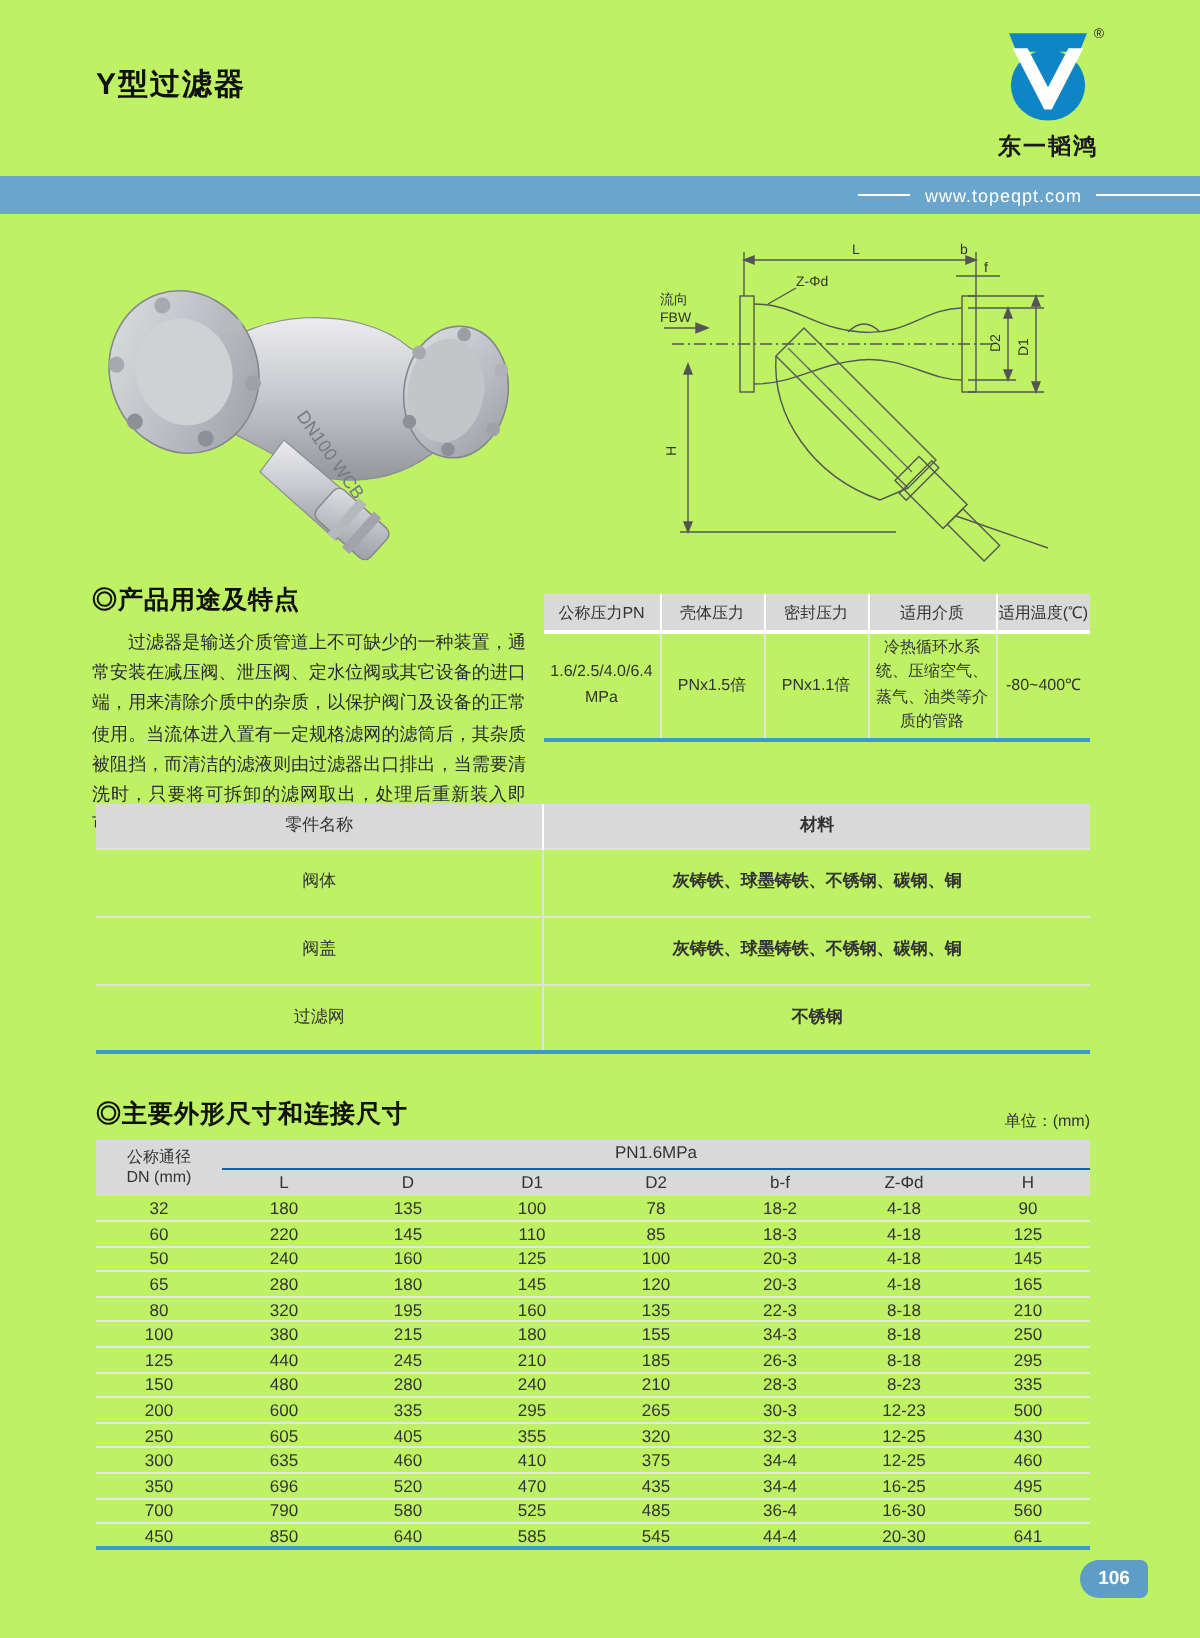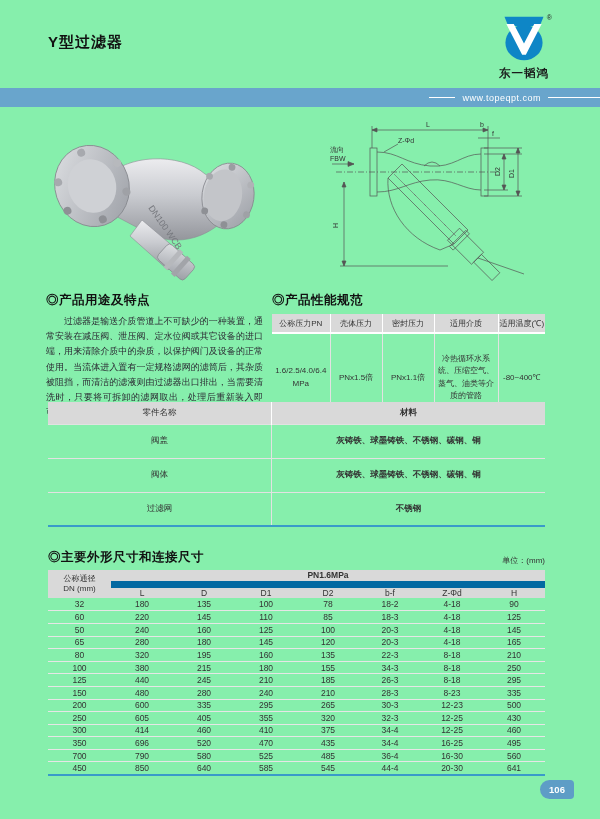--- a/index.html
+++ b/index.html
@@ -1,18 +1,18 @@
 <!DOCTYPE html>
 <html><head>
 <meta charset="utf-8">
 <style>
   * { margin:0; padding:0; box-sizing:border-box; }
   html,body { background:#fff; }
   body { font-family:"Liberation Sans", sans-serif; color:#222; }
-  .page { position:relative; width:600px; height:819px; background:#86efac; overflow:hidden; }
+  .page { position:relative; width:600px; height:819px; background:#bef264; overflow:hidden; }
 
   .doc-title { position:absolute; left:48px; top:33px; font-size:15px; font-weight:bold; color:#111; letter-spacing:1px; }
 
   .logo { position:absolute; left:494px; top:12px; width:60px; text-align:center; }
   .logo .mark { display:block; margin:0 auto; }
   .logo .reg { position:absolute; right:2px; top:2px; font-size:7px; color:#222; }
   .logo .brand { display:block; margin-top:2px; font-size:11.5px; font-weight:bold; color:#1a1a1a; letter-spacing:1px; white-space:nowrap; }
 
   .bluebar { position:absolute; left:0; top:88px; width:600px; height:19px; background:#69a5cc; display:flex; align-items:center; justify-content:flex-end; }
   .bluebar .dash { height:1px; background:#fff; }
@@ -28,39 +28,39 @@
 
   .features { position:absolute; left:46px; top:292px; width:217px; }
   .features p { margin-top:5px; font-size:9px; line-height:15.2px; color:#2b2b33; text-align:justify; text-indent:2em; }
 
   table { border-collapse:collapse; table-layout:fixed; }
   th { font-weight:normal; }
 
   .specs { position:absolute; left:272px; top:292px; width:273px; }
   .specs table { width:273px; margin-top:5px; font-size:8px; color:#333; border-bottom:2px solid #3a9ac9; }
   .specs th { background:#d9d9d9; height:19px; border-right:1px solid #fff; border-bottom:2px solid #fff; text-align:center; }
-  .specs td { height:48px; text-align:center; vertical-align:middle; border-right:1px solid #e2e2e2; line-height:1.55; padding:19px 2px; }
+  .specs td { height:48px; text-align:center; vertical-align:middle; border-right:1px solid #e2e2e2; line-height:1.55; padding:1px 2px; }
   .specs th:last-child, .specs td:last-child { border-right:none; }
   .specs td:first-child { word-break:break-all; }
 
   .materials { position:absolute; left:48px; top:397px; width:497px; }
   .materials table { width:497px; margin-top:5px; font-size:8.5px; color:#333; border-bottom:2px solid #3a9ac9; }
   .materials th { background:#d9d9d9; height:22px; border-right:1px solid #fff; text-align:center; }
   .materials td { height:34px; text-align:center; vertical-align:middle; border-top:1px solid #e2e2e2; border-right:1px solid #e2e2e2; }
   .materials th:last-child, .materials td:last-child { border-right:none;font-weight:bold; }
 
   .dims { position:absolute; left:48px; top:549px; width:497px; }
   .dims .headline { display:flex; align-items:flex-end; justify-content:space-between; }
   .dims .unit { font-size:8px; color:#333; }
   .dims table { width:497px; margin-top:4px; font-size:8.5px; color:#333; border-bottom:2px solid #3a9ac9; }
   .dims thead th { background:#d9d9d9; text-align:center; vertical-align:middle; line-height:1.25; }
   .dims thead tr:first-child th { height:14px; }
   .dims thead tr+tr th { height:14px; }
   .dims th.dn { font-size:8px; }
-  .dims th.group { border-bottom:7px solid #0369a1;font-weight:bold; }
+  .dims th.group { border-bottom:1px solid #0369a1; }
   .dims tbody td { height:12.6px; text-align:center; vertical-align:middle; border-bottom:1px solid #e6e6e6; padding:0; }
   .dims tbody tr:last-child td { border-bottom:none; }
 
   .page-badge { position:absolute; left:540px; top:780px; width:34px; height:19px; background:#5e9dc6; color:#fff; font-size:9.5px; font-weight:bold; border-radius:10px 4px 4px 10px; display:flex; align-items:center; justify-content:center; }
 </style>
 </head>
 <body>
 
 <div class="page">
 
@@ -194,21 +194,20 @@
     <text class="dim-text" x="2" y="36">流向</text>
     <text class="dim-text" x="2" y="45">FBW</text>
   </svg>
 
   <div class="features">
     <h3 class="sec">◎产品用途及特点</h3>
     <p>过滤器是输送介质管道上不可缺少的一种装置，通常安装在减压阀、泄压阀、定水位阀或其它设备的进口端，用来清除介质中的杂质，以保护阀门及设备的正常使用。当流体进入置有一定规格滤网的滤筒后，其杂质被阻挡，而清洁的滤液则由过滤器出口排出，当需要清洗时，只要将可拆卸的滤网取出，处理后重新装入即可，因此，使用维护极为方便。</p>
   </div>
 
   <div class="specs">
-    <h3 class="sec">◎产品性能规范</h3>
     <table>
       <colgroup>
           <col style="width:58px">
           <col style="width:52px">
           <col style="width:52px">
           <col style="width:64px">
           <col style="width:47px">
         </colgroup>
       <thead>
           <tr>
@@ -238,25 +237,25 @@
           <col style="width:55%">
         </colgroup>
       <thead>
           <tr>
             <th>零件名称</th>
             <th>材料</th>
           </tr>
         </thead>
       <tbody>
           <tr>
+            <td>阀体</td>
+            <td>灰铸铁、球墨铸铁、不锈钢、碳钢、铜</td>
+          </tr>
+          <tr>
             <td>阀盖</td>
-            <td>灰铸铁、球墨铸铁、不锈钢、碳钢、铜</td>
-          </tr>
-          <tr>
-            <td>阀体</td>
             <td>灰铸铁、球墨铸铁、不锈钢、碳钢、铜</td>
           </tr>
           <tr>
             <td>过滤网</td>
             <td>不锈钢</td>
           </tr>
         </tbody>
     </table>
   </div>
 
@@ -390,21 +389,21 @@
             <td>605</td>
             <td>405</td>
             <td>355</td>
             <td>320</td>
             <td>32-3</td>
             <td>12-25</td>
             <td>430</td>
           </tr>
           <tr>
             <td>300</td>
-            <td>414</td>
+            <td>635</td>
             <td>460</td>
             <td>410</td>
             <td>375</td>
             <td>34-4</td>
             <td>12-25</td>
             <td>460</td>
           </tr>
           <tr>
             <td>350</td>
             <td>696</td>

